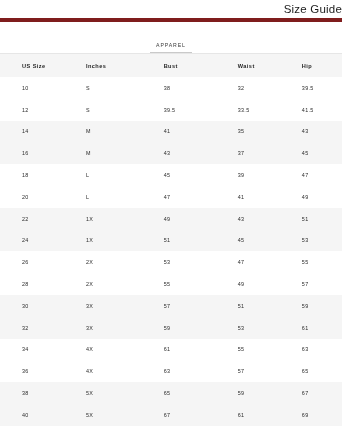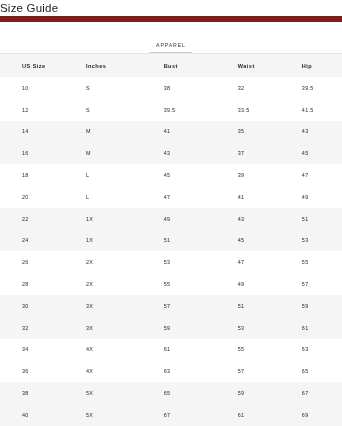--- a/index.html
+++ b/index.html
@@ -16,22 +16,22 @@
     height: 426px;
     display: flex;
     flex-direction: column;
     background: #ffffff;
   }
   
   .title-bar {
     height: 22px;
     display: flex;
     align-items: center;
-    justify-content: flex-start;
-    border-bottom: 6px solid #7f1d1d;
+    justify-content: flex-end;
+    border-bottom: 4px solid #7f1d1d;
     background: #ffffff;
   }
   .title-text {
     font-size: 11.5px;
     font-weight: 400;
     letter-spacing: 0.2px;
     color: #1c1c1c;
   }
   
   .tab-bar {

